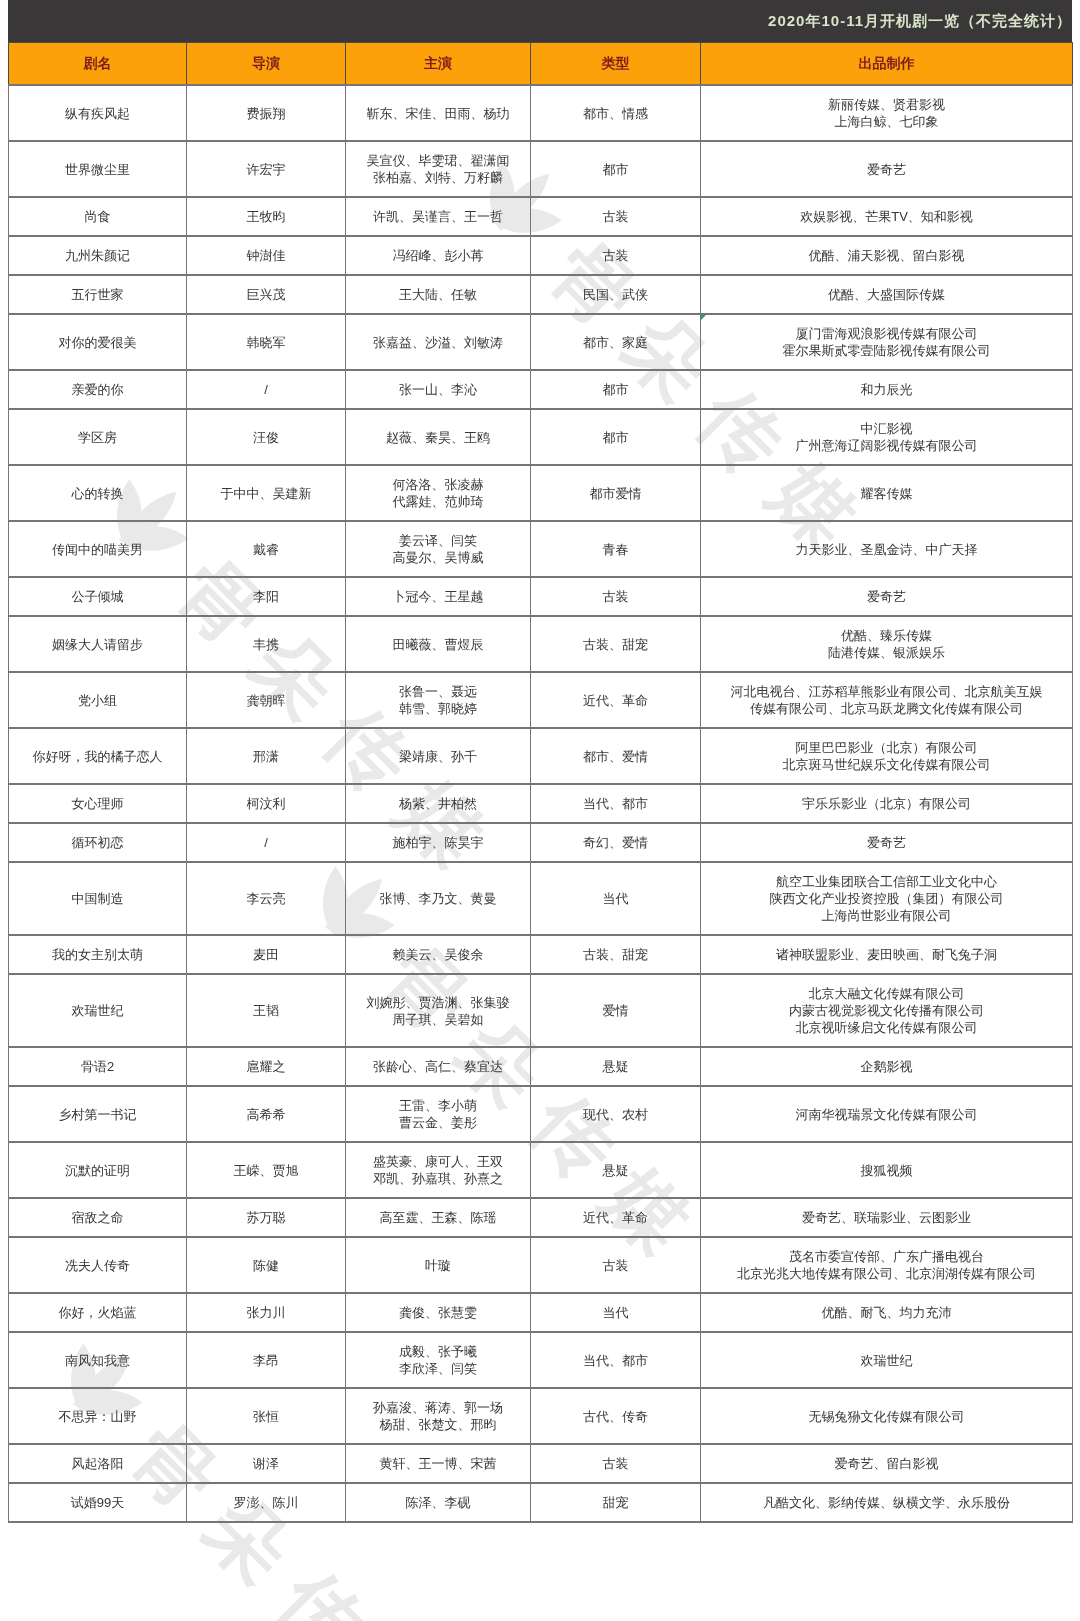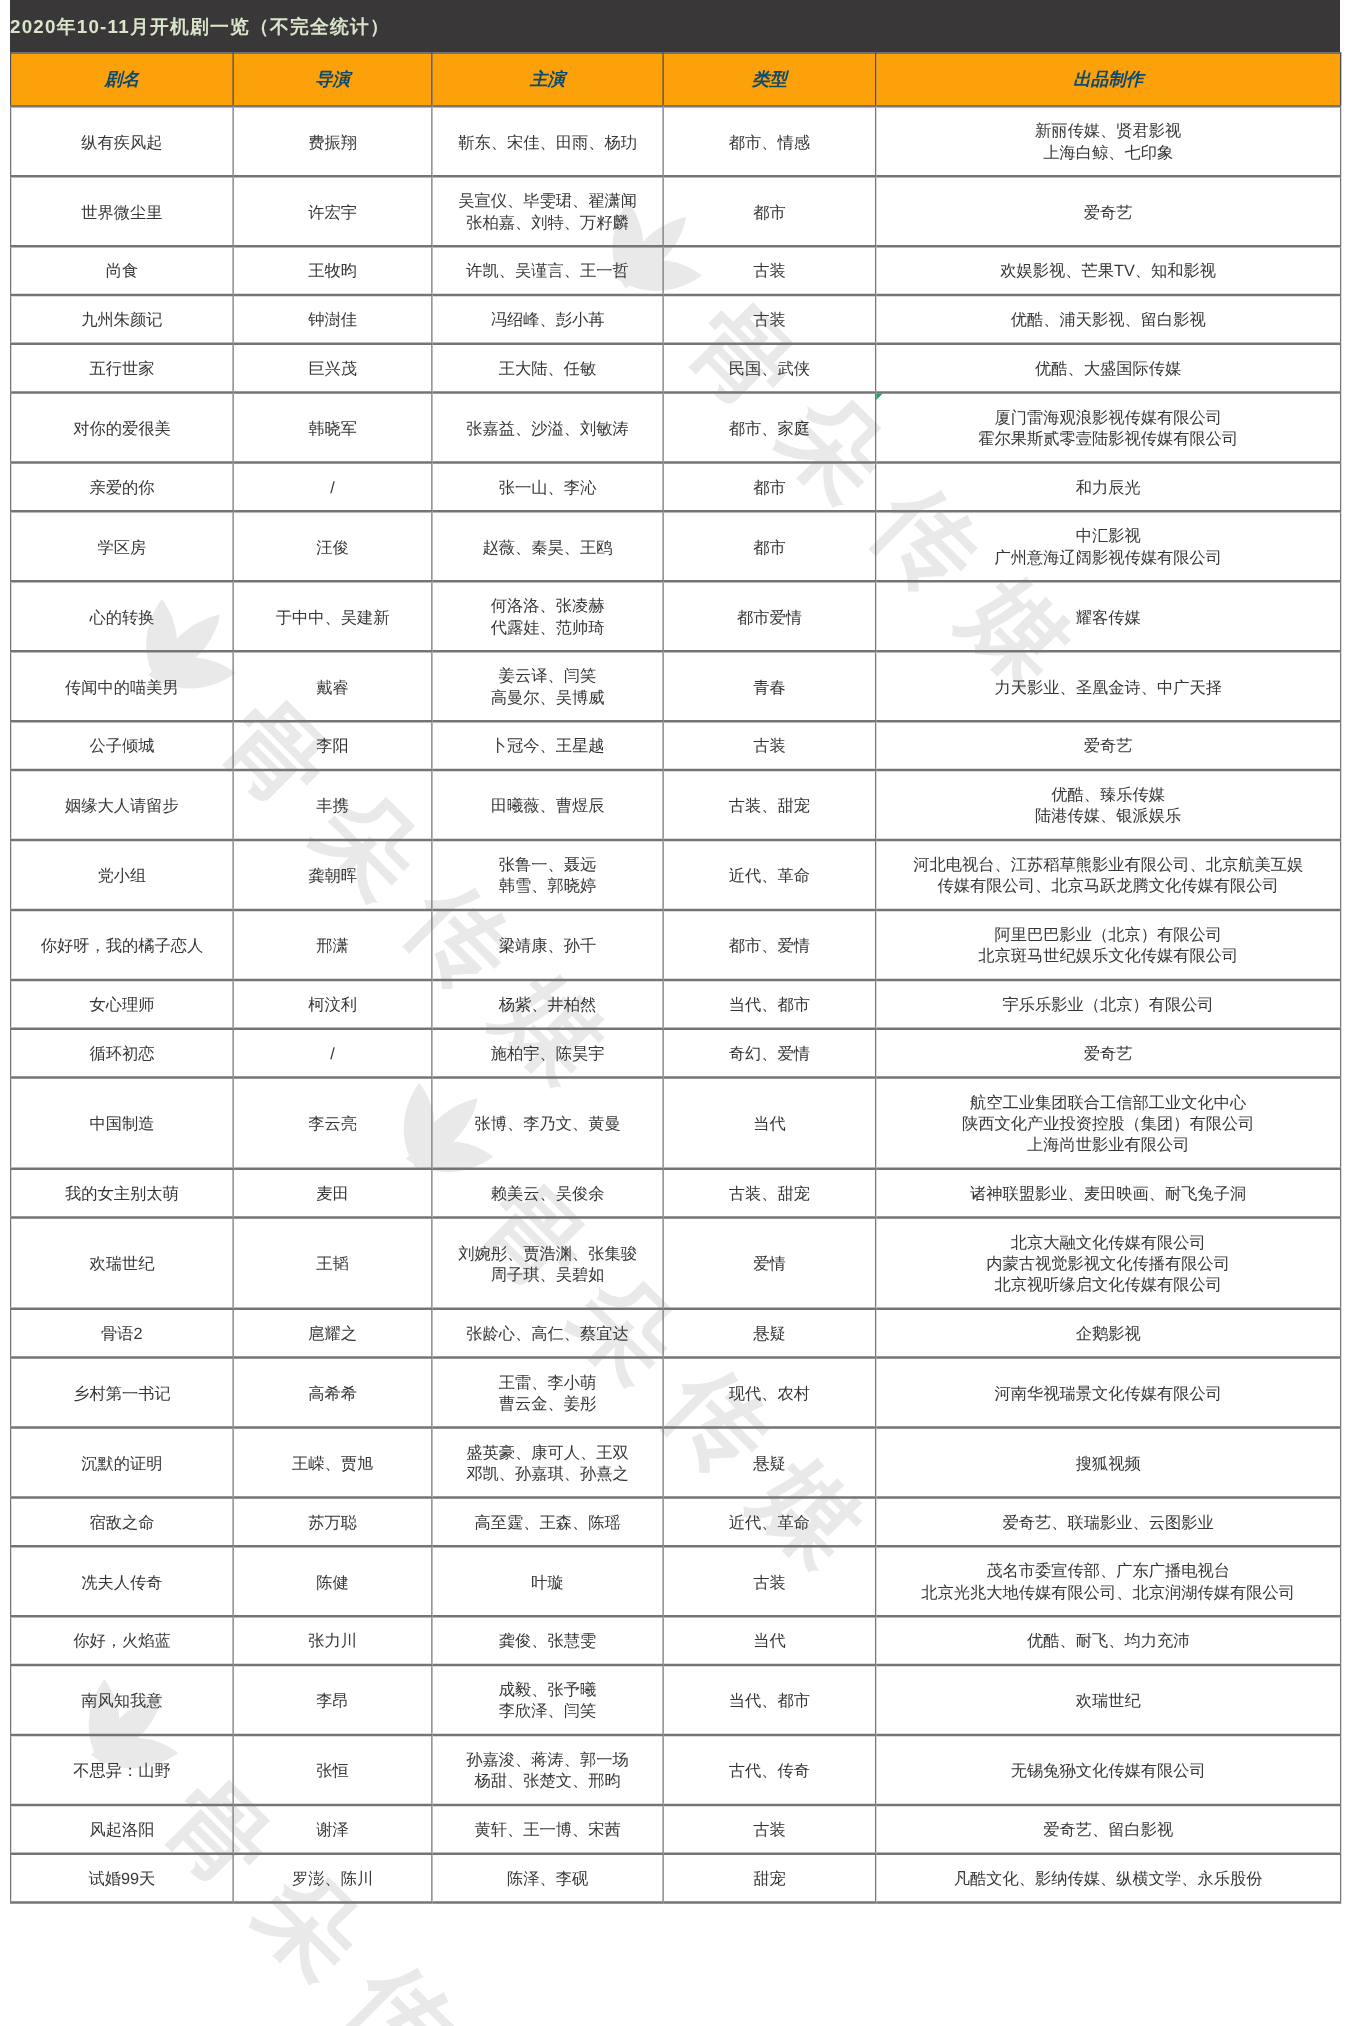--- a/index.html
+++ b/index.html
@@ -24,41 +24,41 @@
   .wm1 { left:505px; top:140px; }
   .wm2 { left:132px; top:458px; }
   .wm3 { left:338px; top:845px; }
   .wm4 { left:86px;  top:1322px; }
 
   
   .title-bar {
     position:relative; z-index:1;
     margin-left:8px; width:1064px; height:42px;
     background:#393737;
-    display:flex; align-items:center; justify-content:flex-start;
+    display:flex; align-items:center; justify-content:flex-end;
     color:#d9e5ca; font-size:15px; font-weight:bold; letter-spacing:1px;
   }
 
   
   table.drama-table {
     position:relative; z-index:1;
     margin-left:8px; width:1064px;
     border-collapse:collapse; table-layout:fixed;
     background:transparent;
   }
   col.c-name { width:178px; }
   col.c-director { width:159px; }
   col.c-cast { width:185px; }
   col.c-genre { width:170px; }
   col.c-producer { width:372px; }
 
   th {
-    background:#fca10a; color:#0c4a6e;
+    background:#fca10a; color:#7f1d1d;
     font-size:14px; font-weight:bold;
-    height:39px; border:1px solid #4a4a4a; border-bottom:1px solid #6f6f6f;font-style:italic;
+    height:39px; border:1px solid #4a4a4a; border-bottom:1px solid #6f6f6f;
   }
   td {
     border:1px solid #757575;
     border-top-width:2px;
     text-align:center; vertical-align:middle;
     font-size:13px; line-height:17px;
     padding:10px 6px;
     white-space:pre-line;
     position:relative;
     background:transparent;

